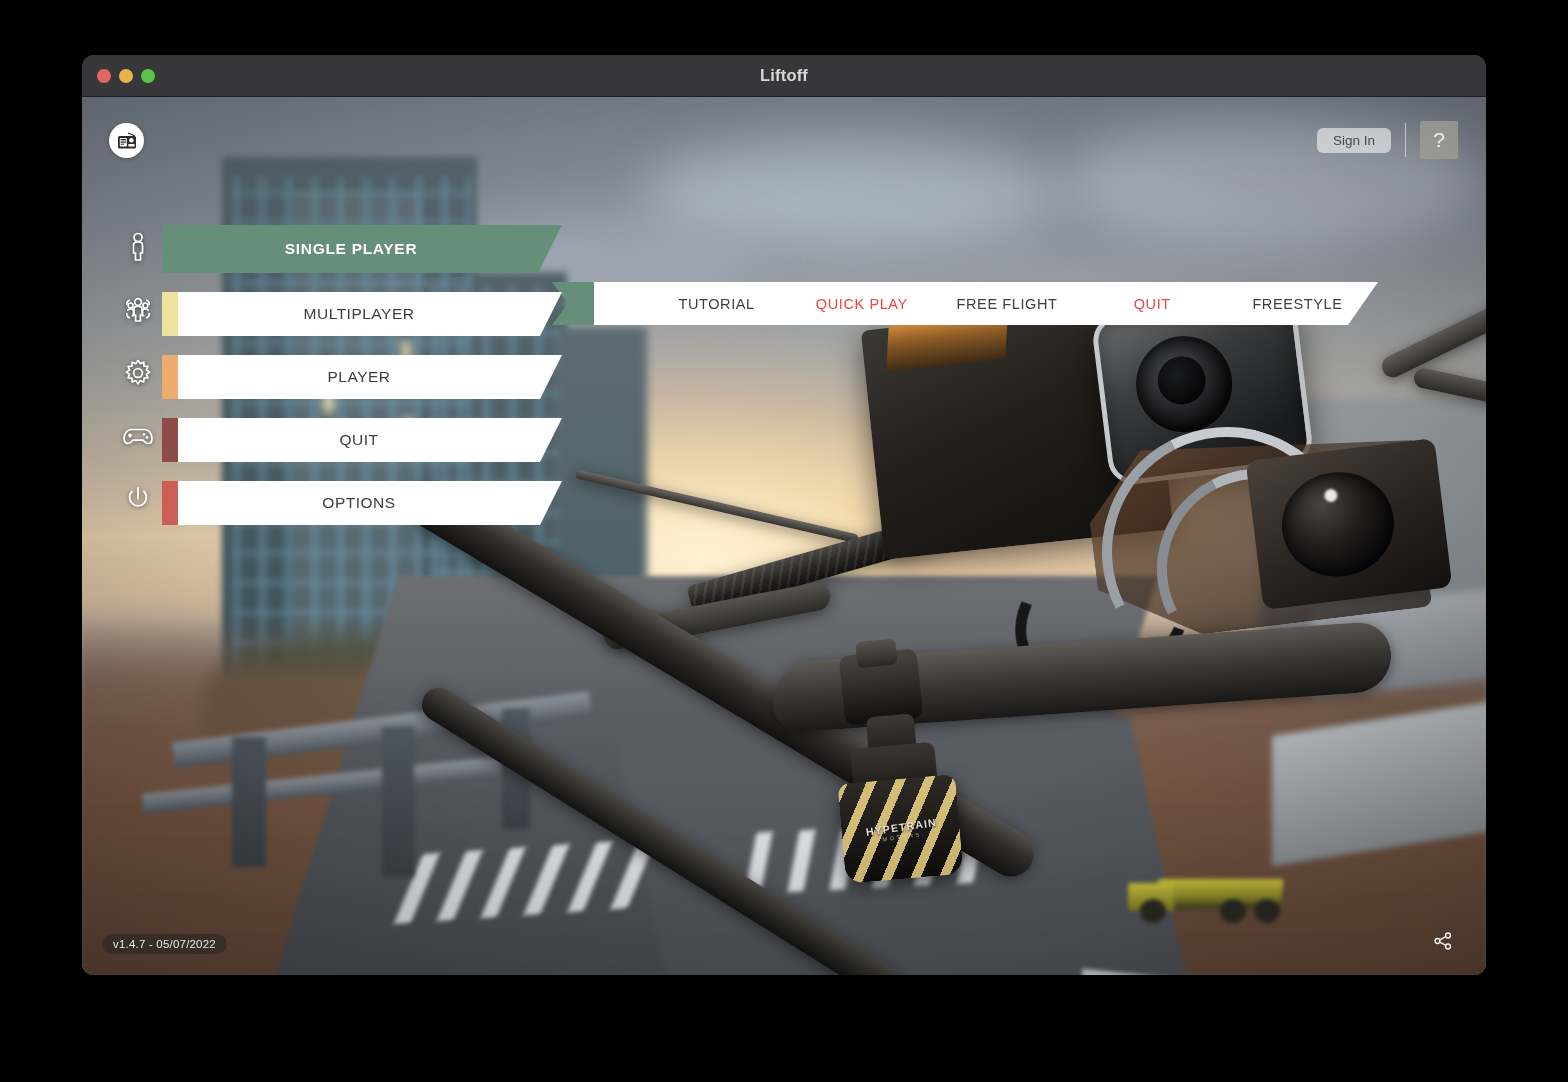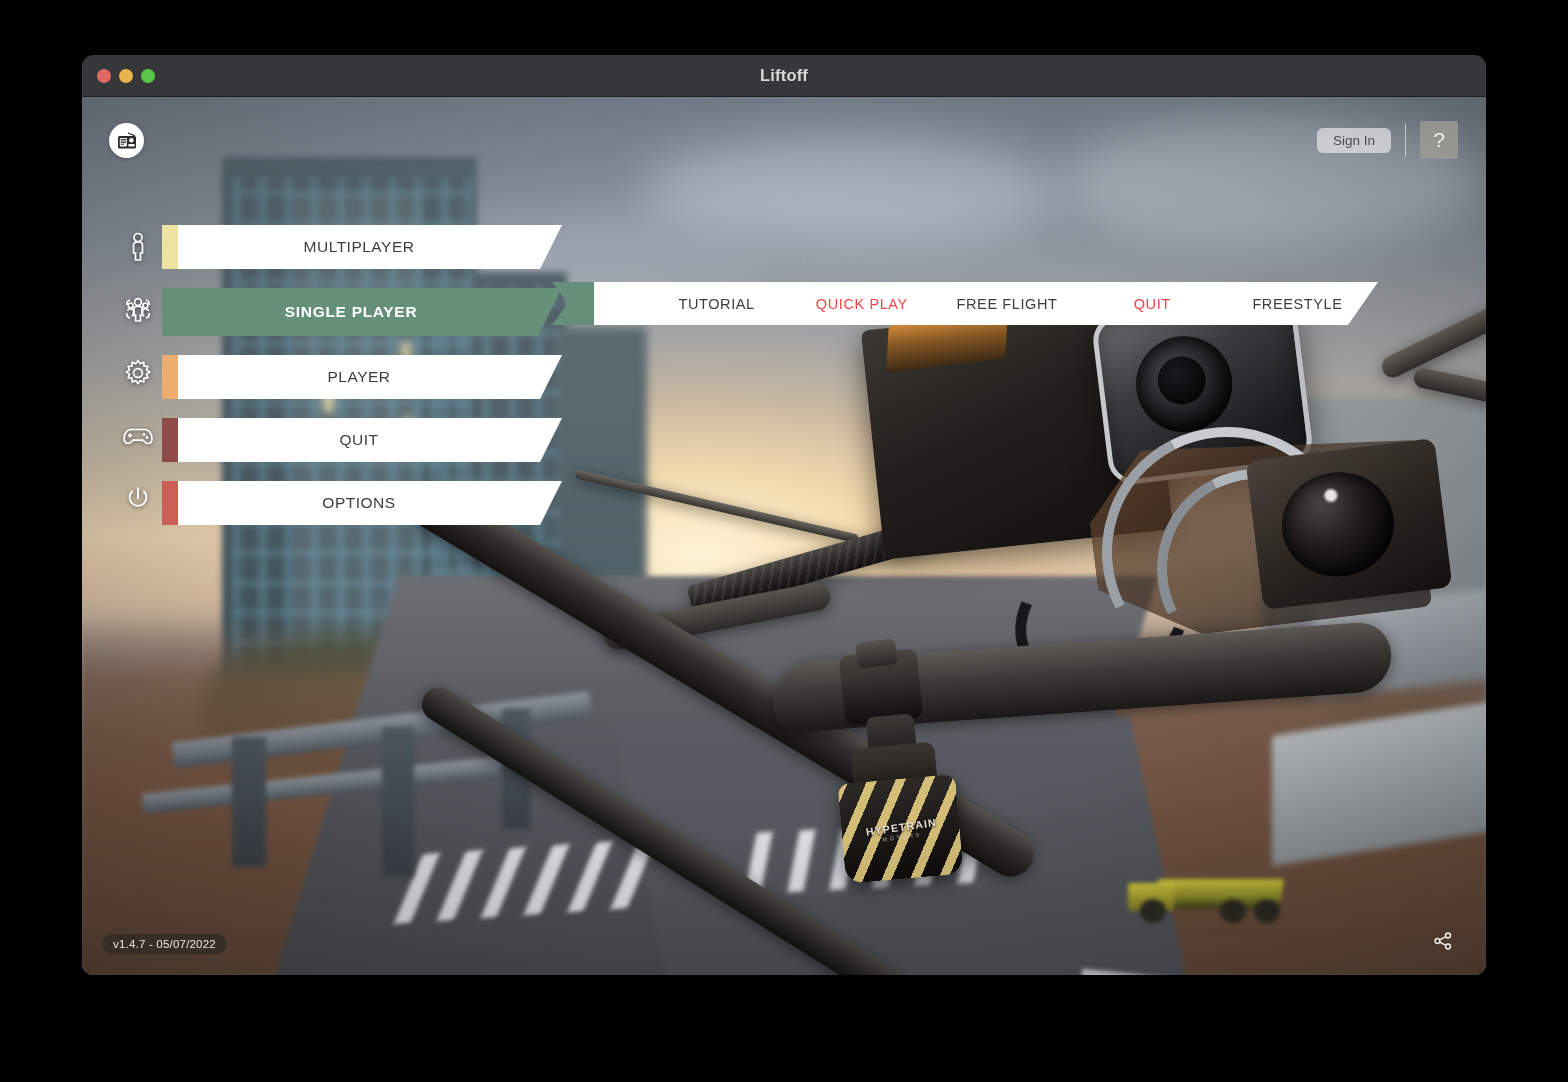--- a/index.html
+++ b/index.html
@@ -890,31 +890,31 @@
               <path d="M14 3 L14 13.5"></path>
               <path d="M8 6.5 A8.4 8.4 0 1 0 20 6.5"></path>
             </svg>
           </div>
         </div>
 
         <div class="arrow-link"></div>
 
         <div class="menu">
 
+          <div class="menu-row active">
+
+            <div class="plate">
+              <span>SINGLE PLAYER</span>
+            </div>
+          </div>
+
           <div class="menu-row">
             <div class="accent" style="background:#EDE3A0"></div>
             <div class="plate">
               <span>MULTIPLAYER</span>
-            </div>
-          </div>
-
-          <div class="menu-row active">
-
-            <div class="plate">
-              <span>SINGLE PLAYER</span>
             </div>
           </div>
 
           <div class="menu-row">
             <div class="accent" style="background:#EDAD6E"></div>
             <div class="plate">
               <span>PLAYER</span>
             </div>
           </div>
 

